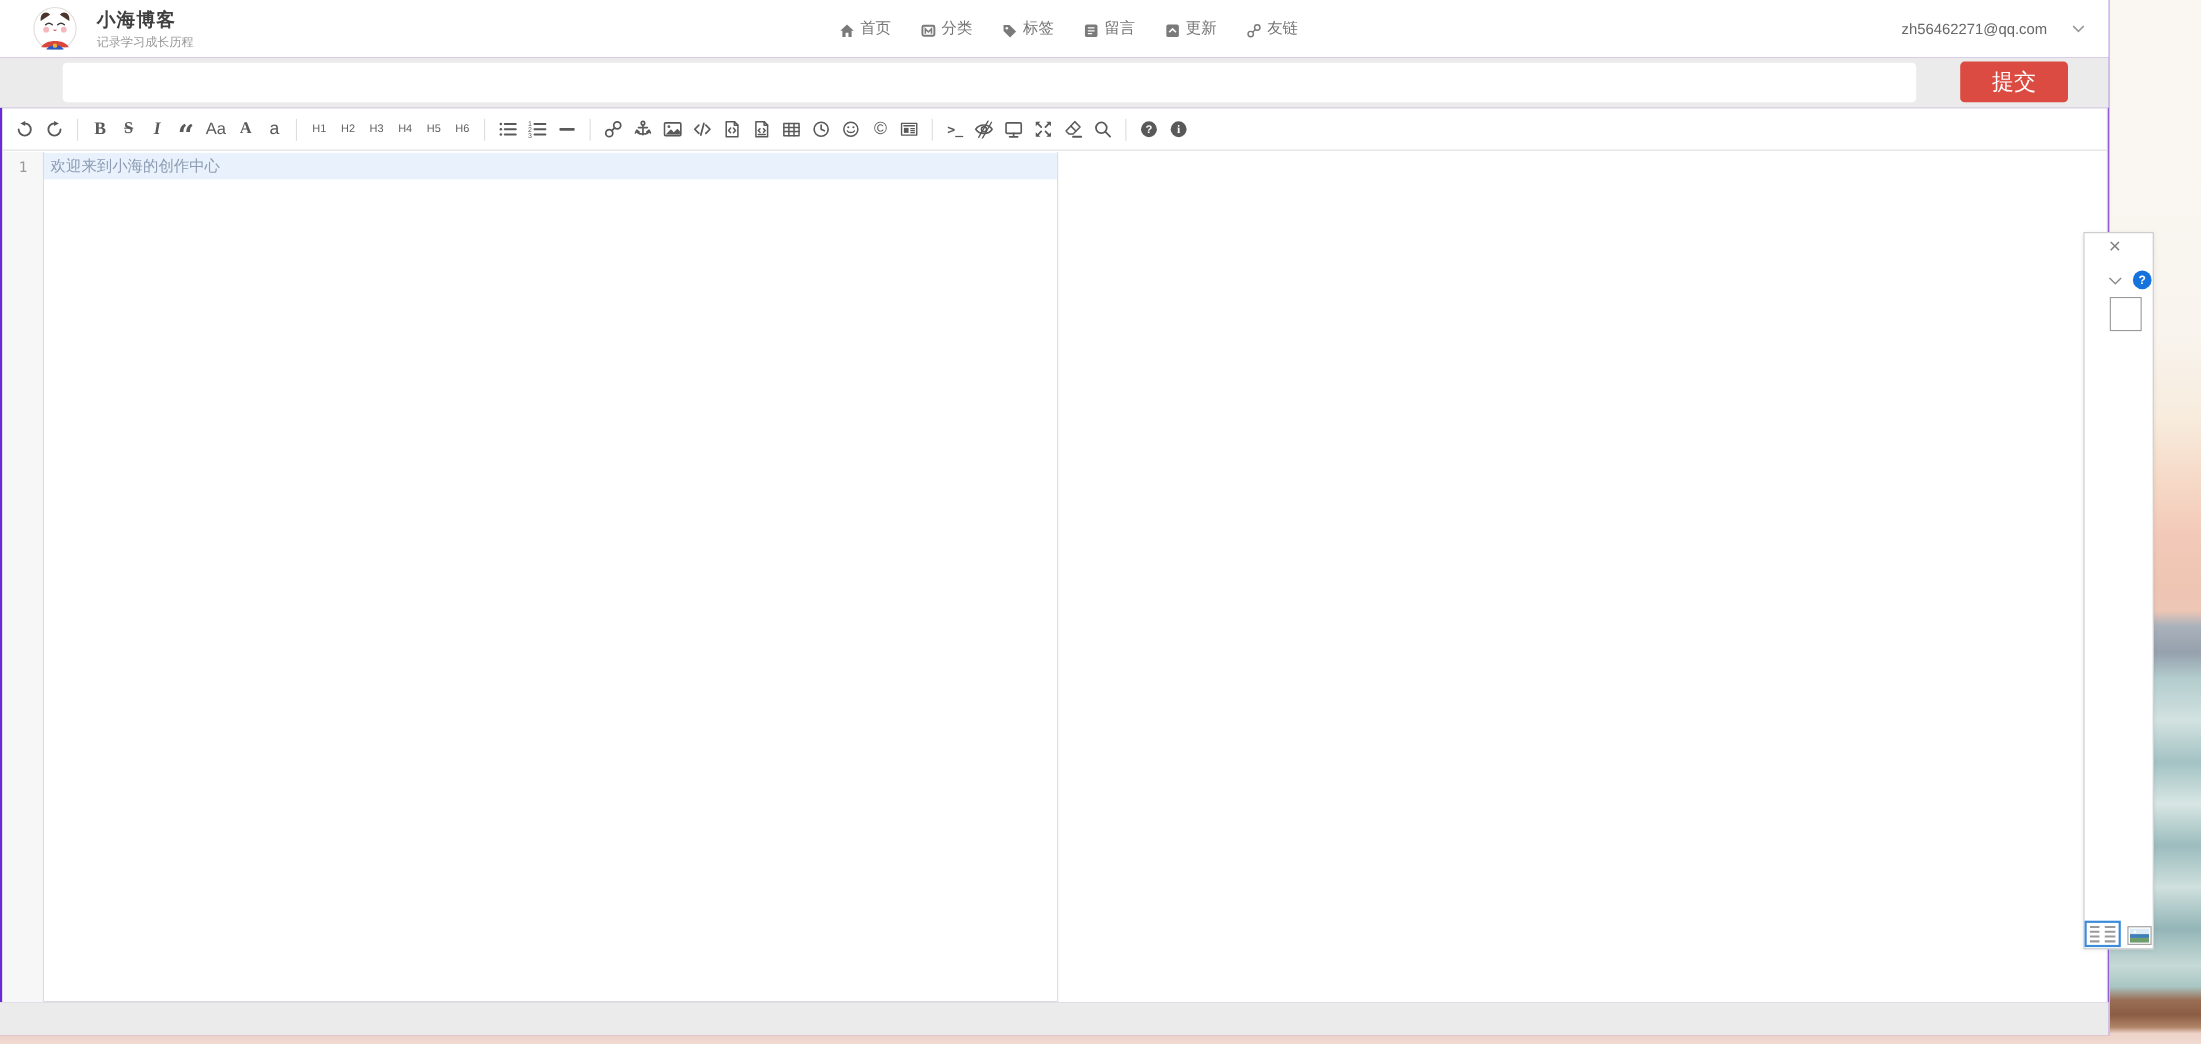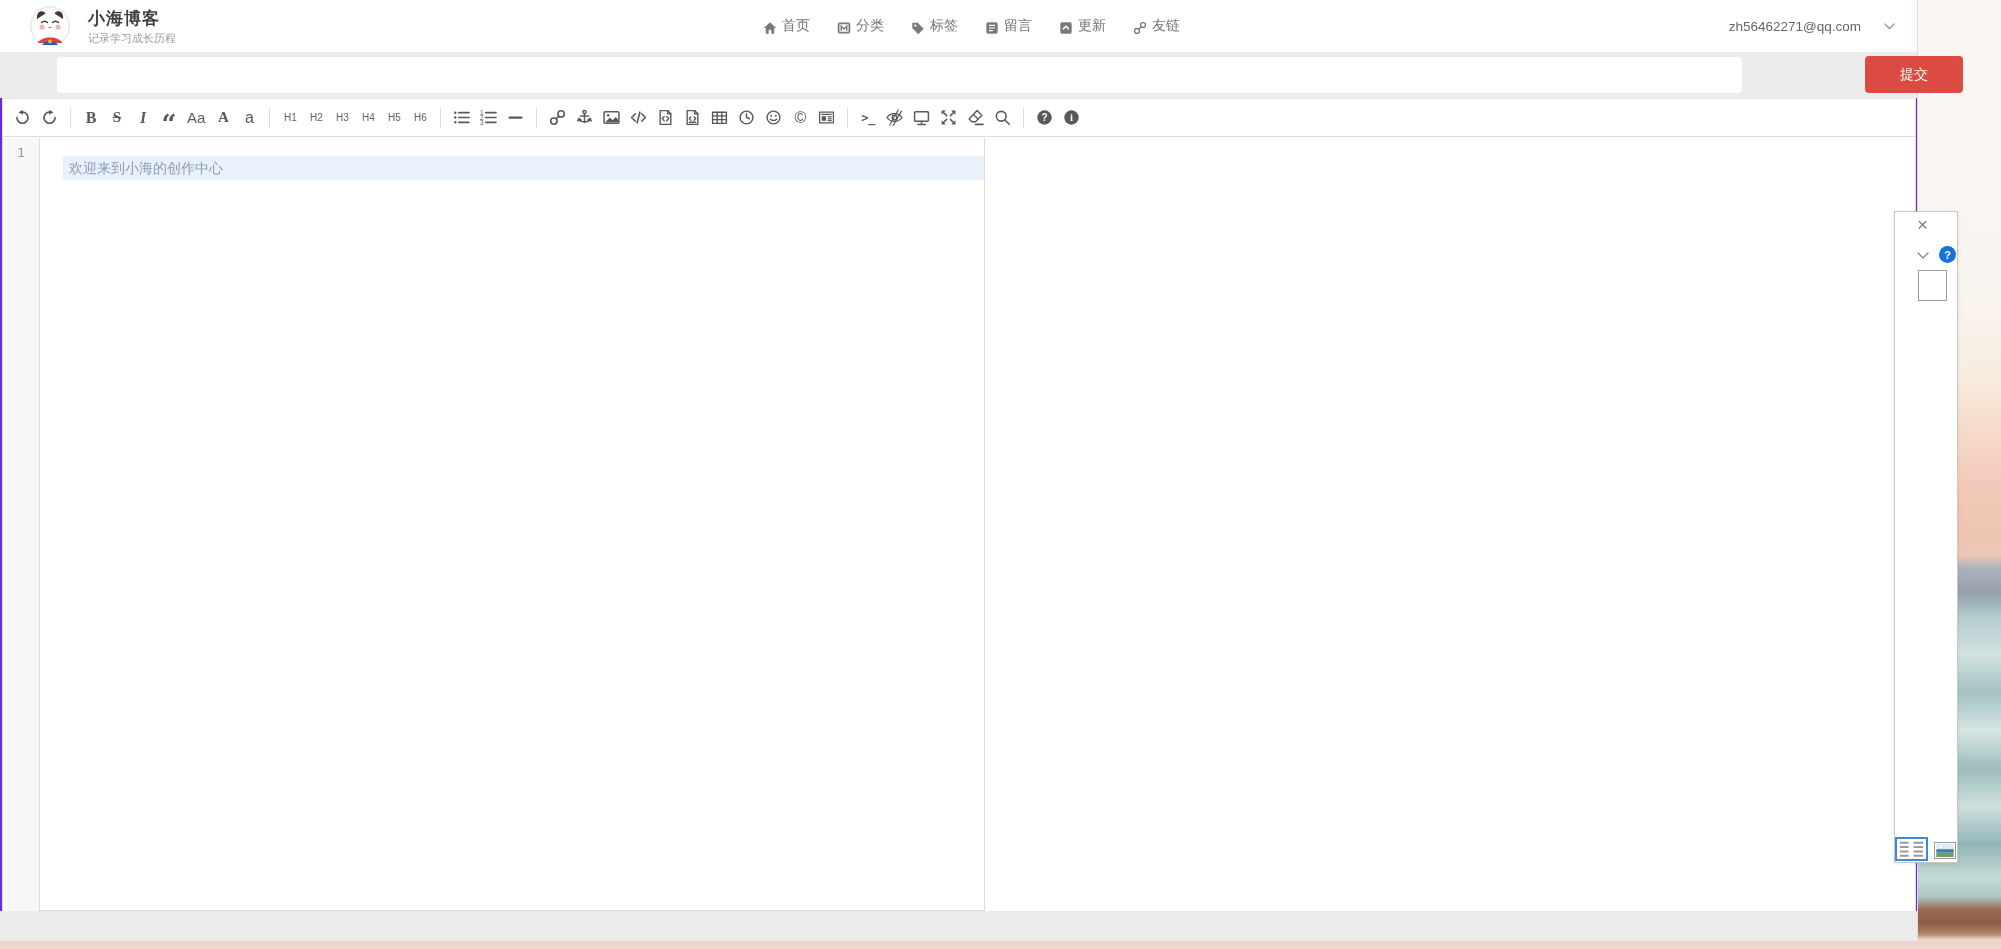--- a/index.html
+++ b/index.html
@@ -38,23 +38,23 @@
   .user-box { position: absolute; right: 22px; top: 0; height: 52px;
     display: flex; align-items: center; gap: 23px; cursor: pointer; }
   .user-email { font-size: 13.5px; color: #666; }
 
   
   .compose-row { position: absolute; left: 0; top: 52px; width: 100%; height: 46px;
     background: #ebebeb; }
   .title-input { position: absolute; left: 57px; top: 5px; width: 1685px; height: 36px;
     border: none; outline: none; border-radius: 4px; background: #fff;
     font-size: 15px; padding: 0 12px; color: #333; }
-  .submit-btn { position: absolute; left: 1865px; top: 4px; width: 98px; height: 37px;
+  .submit-btn { position: absolute; left: 1782px; top: 4px; width: 98px; height: 37px;
     border: none; border-radius: 4px; background: #dc4b42; color: #fff;
-    font-size: 14px; cursor: pointer; font-family: inherit; }
+    font-size: 20px; cursor: pointer; font-family: inherit; }
 
   
   .md-editor { position: absolute; left: 2px; top: 98px; width: 1914px; height: 813px;
     background: #fff; border: 1px solid #ddd; border-top: 1px solid #e6e6e6; }
   .md-toolbar { position: absolute; left: 0; top: 0; width: 100%; height: 38px;
     border-bottom: 1px solid #ddd; display: flex; align-items: center;
     padding: 0 6px; background: #fff; }
   .tb-btn { height: 28px; min-width: 26px; padding: 0 5px; border: none; background: transparent;
     display: flex; align-items: center; justify-content: center; cursor: pointer;
     color: #595959; border-radius: 3px; font-family: inherit; }
@@ -70,21 +70,21 @@
   .t-lowercase { font-size: 16px; }
   .t-h1,.t-h2,.t-h3,.t-h4,.t-h5,.t-h6 { font-weight: normal; font-size: 10px; color: #616161; }
   .t-goto-line { font-family: "DejaVu Sans Mono", monospace; font-weight: bold; font-size: 12px; }
   .t-html-entities { font-size: 16px; }
 
   .md-body { position: absolute; left: 0; top: 39px; width: 100%; height: 773px; display: flex; }
   .gutter { width: 37px; height: 100%; background: #f7f7f7; border-right: 1px solid #ddd;
     padding-top: 3px; text-align: center; }
   .line-number { font-family: "DejaVu Sans Mono", monospace; font-size: 13px;
     color: #999; line-height: 24px; }
-  .code-pane { width: 921px; height: 100%; padding-top: 18px; cursor: text; margin-left: 23px; }
+  .code-pane { width: 921px; height: 100%; padding-top: 1px; cursor: text; }
   .active-line { height: 24px; background: #e8f1fc; line-height: 24px; padding-left: 6px;
     font-family: "DejaVu Sans Mono", "DejaVu Sans", monospace; font-size: 14px; color: #8d9cb3; }
   .preview-pane { flex: 1; height: 100%; border-left: 1px solid #ddd; background: #fff; }
 
   .bottom-strip { position: absolute; left: 0; top: 911px; width: 100%; height: 30px;
     background: #ebebeb; }
 
   
   .overlay-panel { position: absolute; left: 1894px; top: 211px; width: 64px; height: 652px;
     background: #fff; border: 1px solid #c9c9c9; box-shadow: 0 1px 4px rgba(0,0,0,0.08); }

